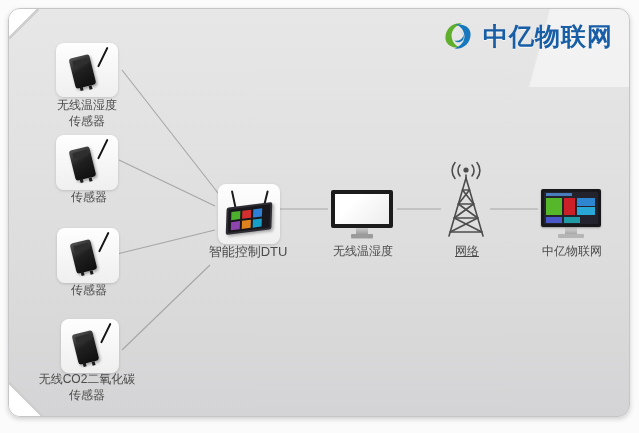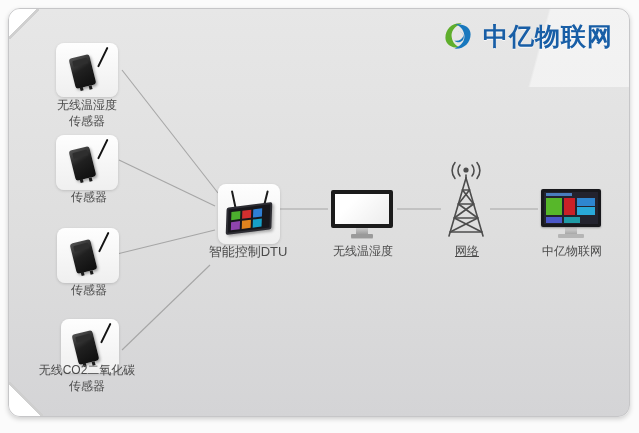--- a/index.html
+++ b/index.html
@@ -198,21 +198,21 @@
       </div>
     </div>
 
     <div>
       <div class="tile" style="left:52px;top:310px;width:58px;height:54px;">
         <div class="sensor-device" style="left:11px;top:4px;">
           <div class="sensor-antenna"></div>
           <div class="sensor-body"></div>
         </div>
       </div>
-      <div class="node-label" style="left:78px;top:354px;">
+      <div class="node-label" style="left:78px;top:363px;">
         <span style="display:block;">无线CO2二氧化碳</span>
         <span style="display:block;">传感器</span>
       </div>
     </div>
 
     <div>
       <div class="tile" style="left:209px;top:175px;width:62px;height:60px;">
         <div class="dtu-device">
           <div class="dtu-antenna a1"></div>
           <div class="dtu-antenna a2"></div>

